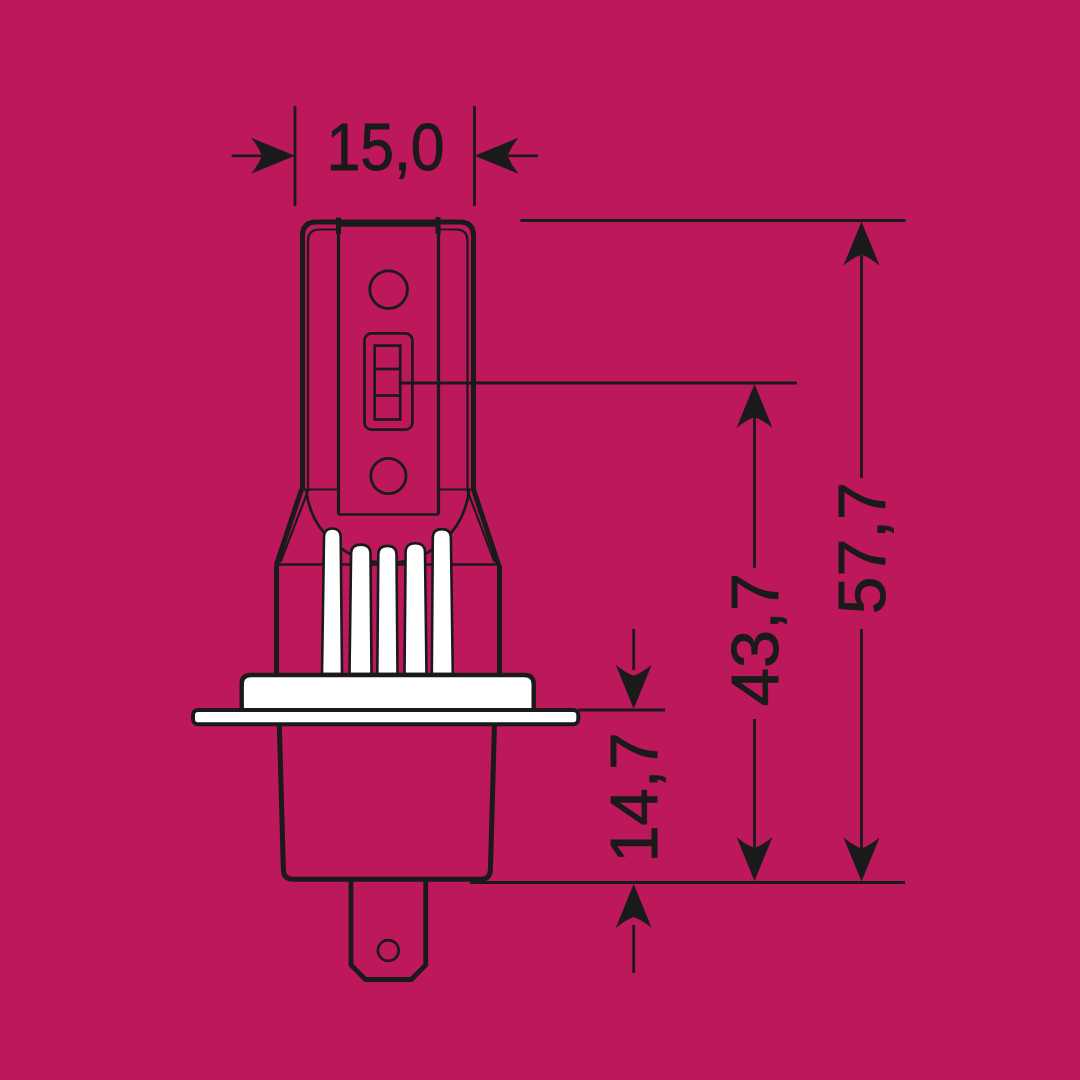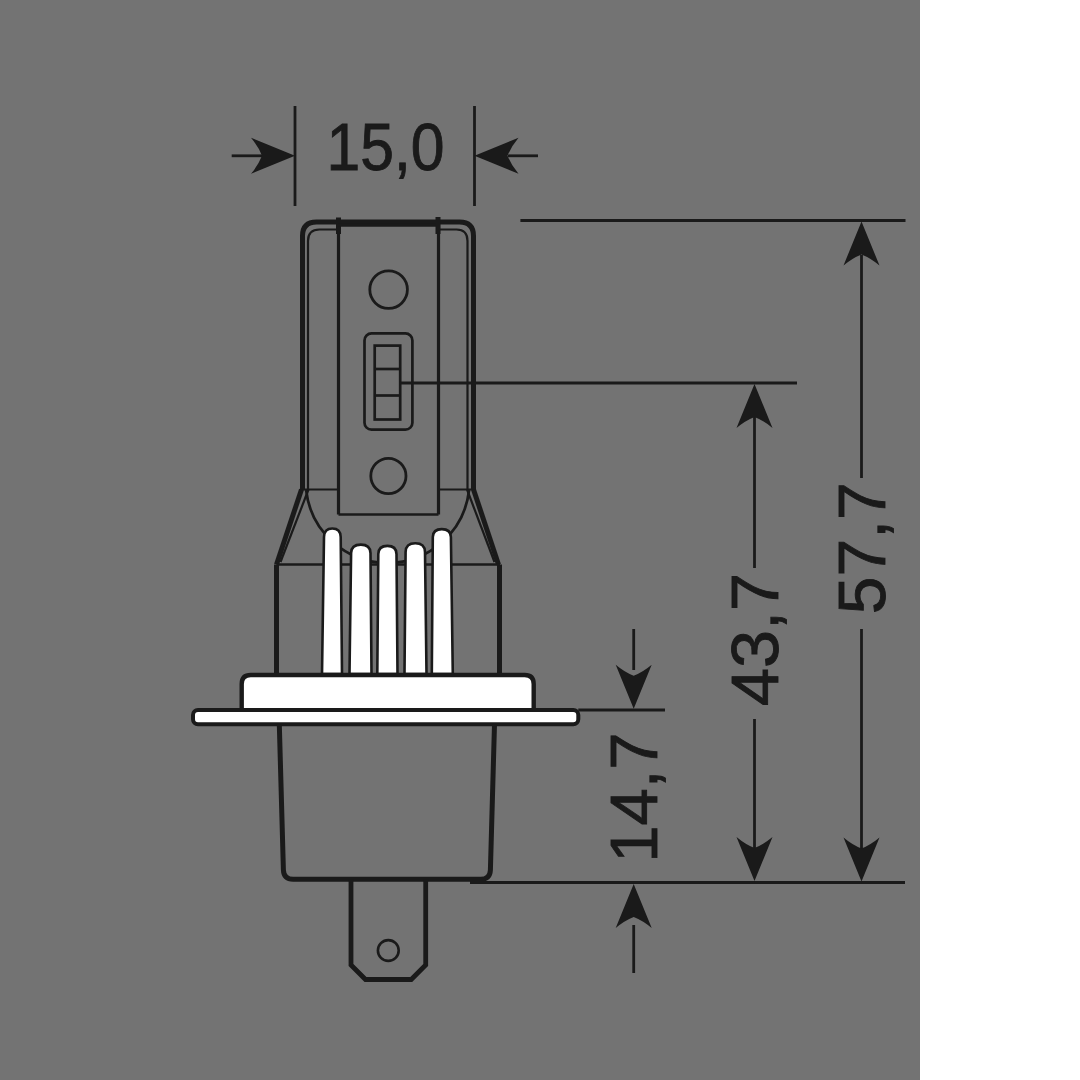--- a/index.html
+++ b/index.html
@@ -1,16 +1,16 @@
 <!DOCTYPE html>
 <html><head>
 <meta charset="utf-8">
 <style>
   html,body{margin:0;padding:0;background:#fff;}
-  .wrap{width:920px;height:1080px;position:relative;background:#737373;}
+  .wrap{width:1080px;height:1080px;position:relative;background:#be185d;}
   svg{display:block;}
   text{font-family:"Liberation Sans", sans-serif;fill:#1a1a1a;}
 </style>
 </head>
 <body>
 <div class="wrap">
 <svg width="1080" height="1080" viewBox="0 0 1080 1080">
   <g stroke="#1a1a1a" fill="none" stroke-linecap="butt">
 
     <path d="M 302.5,490 V 236 Q 302.5,222 316.5,222 H 459.5 Q 473.5,222 473.5,236 V 490" stroke-width="5"></path>

